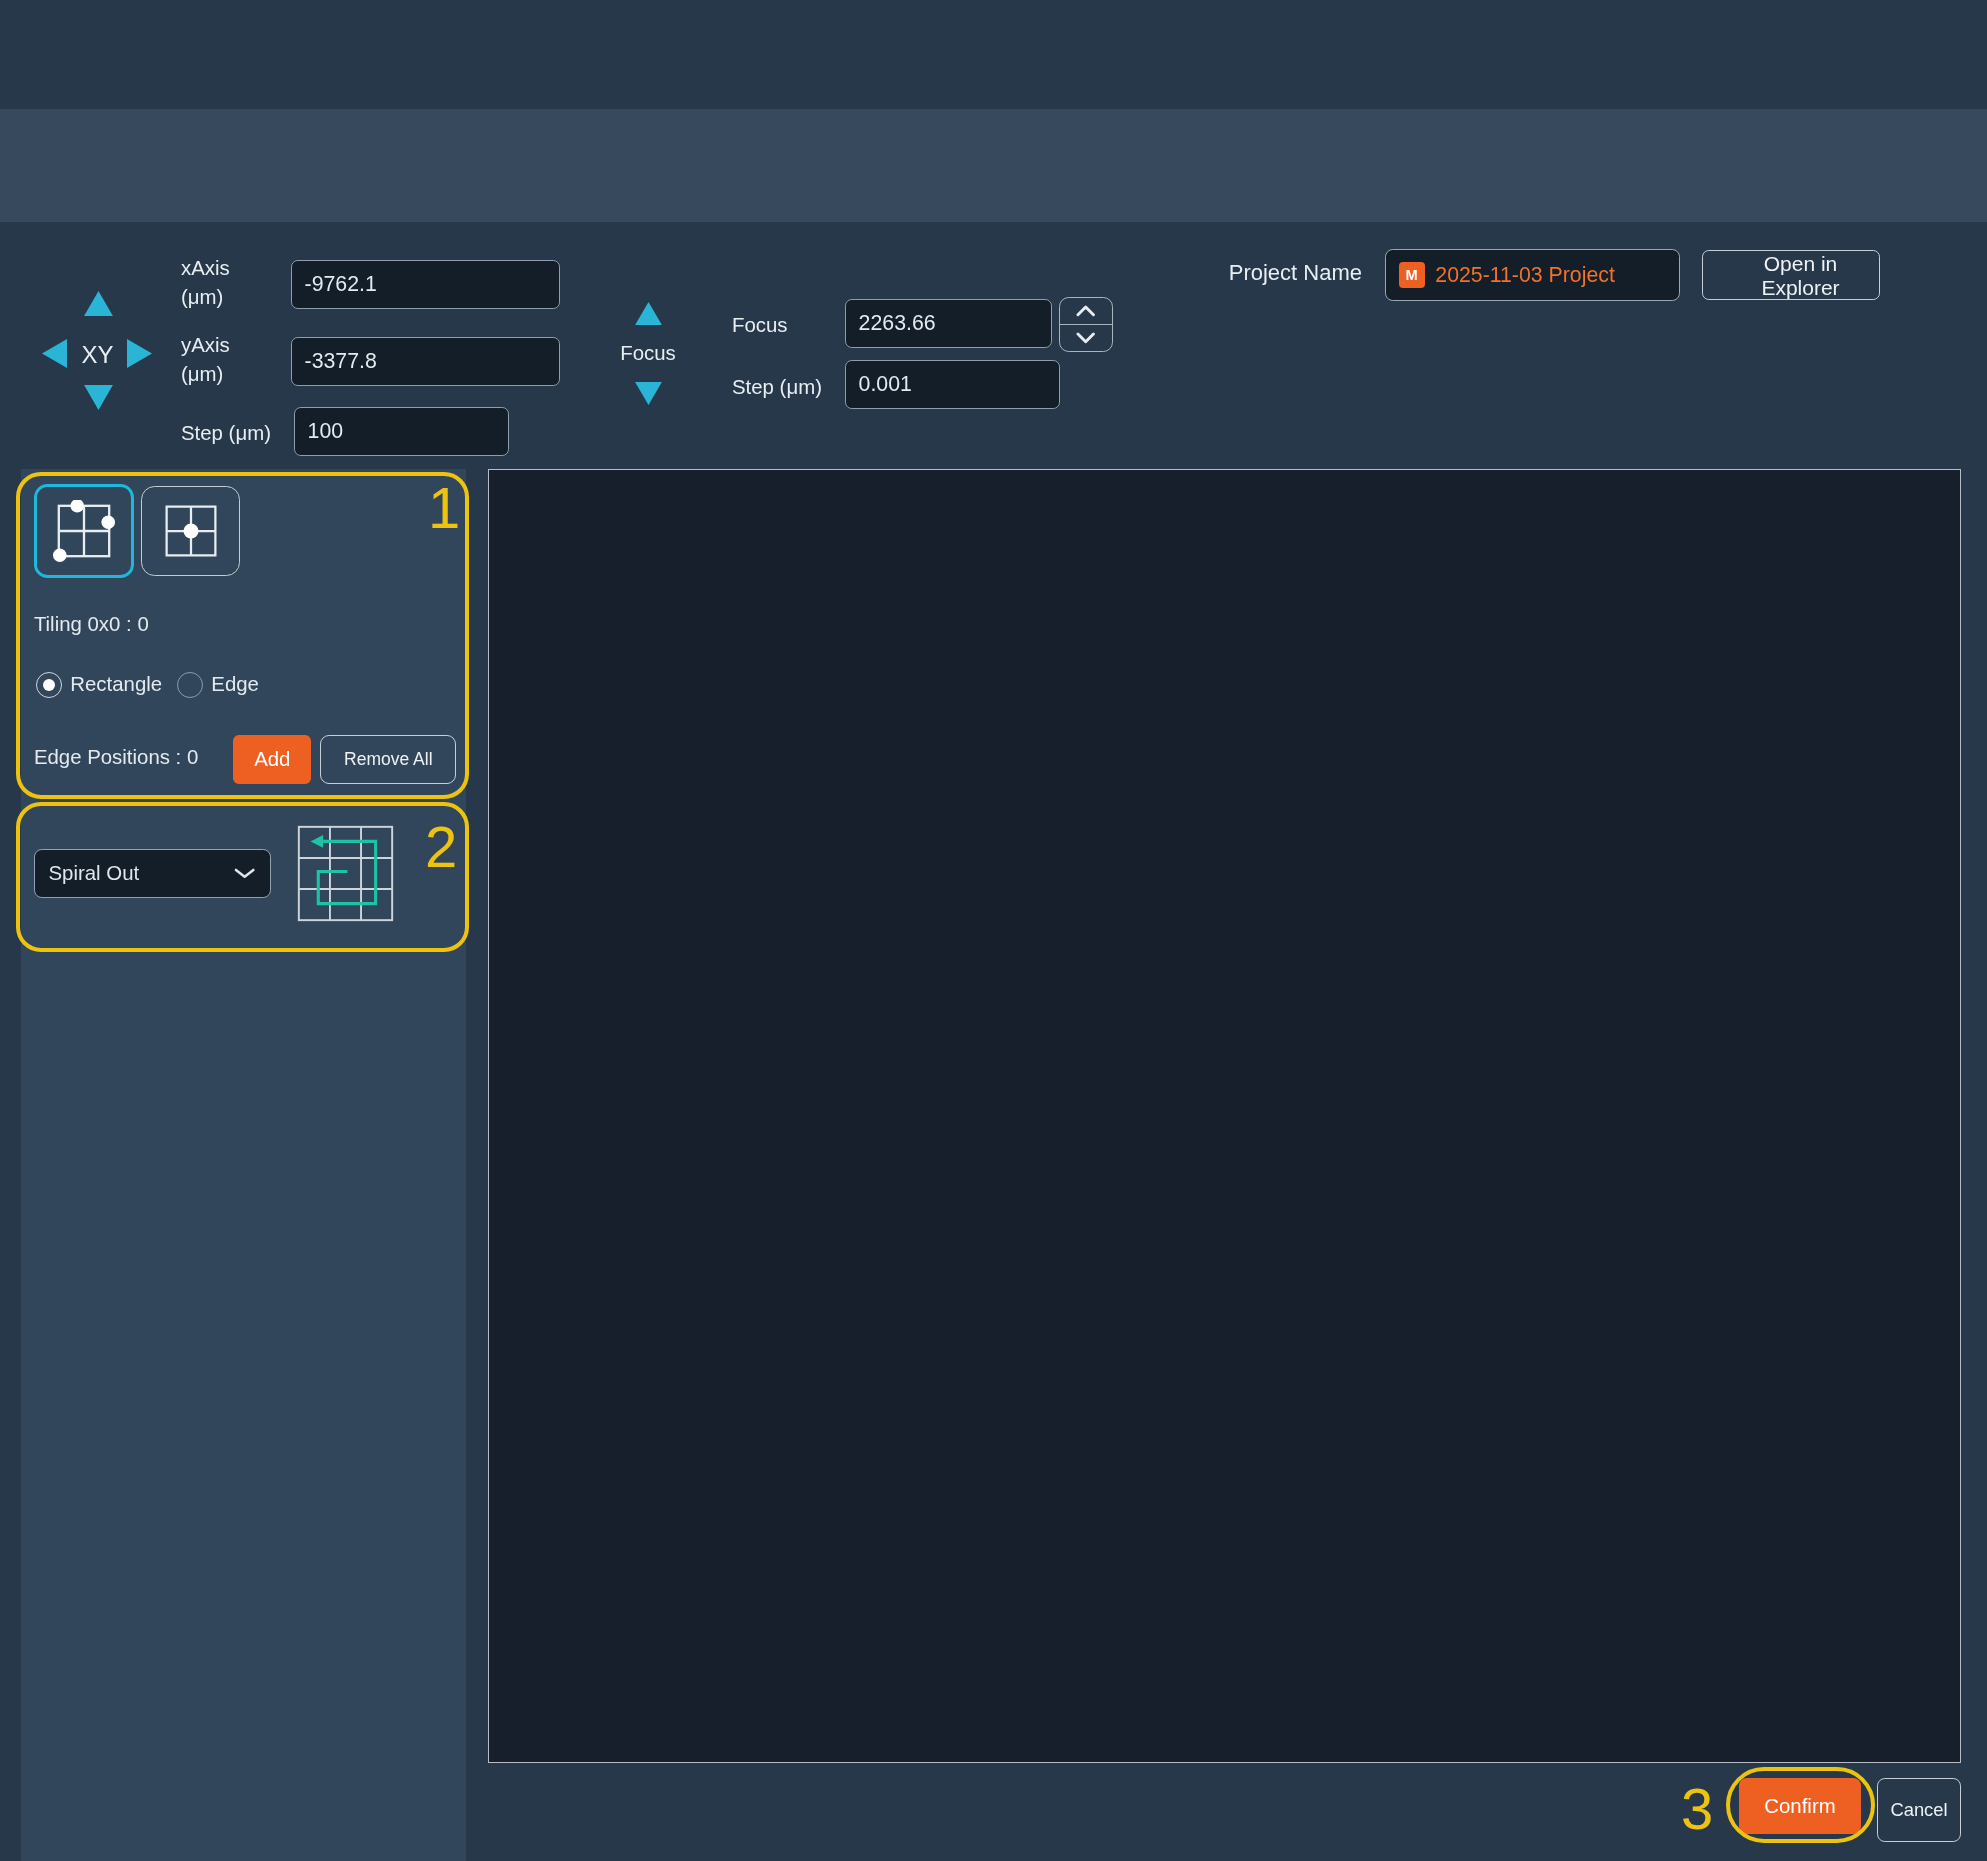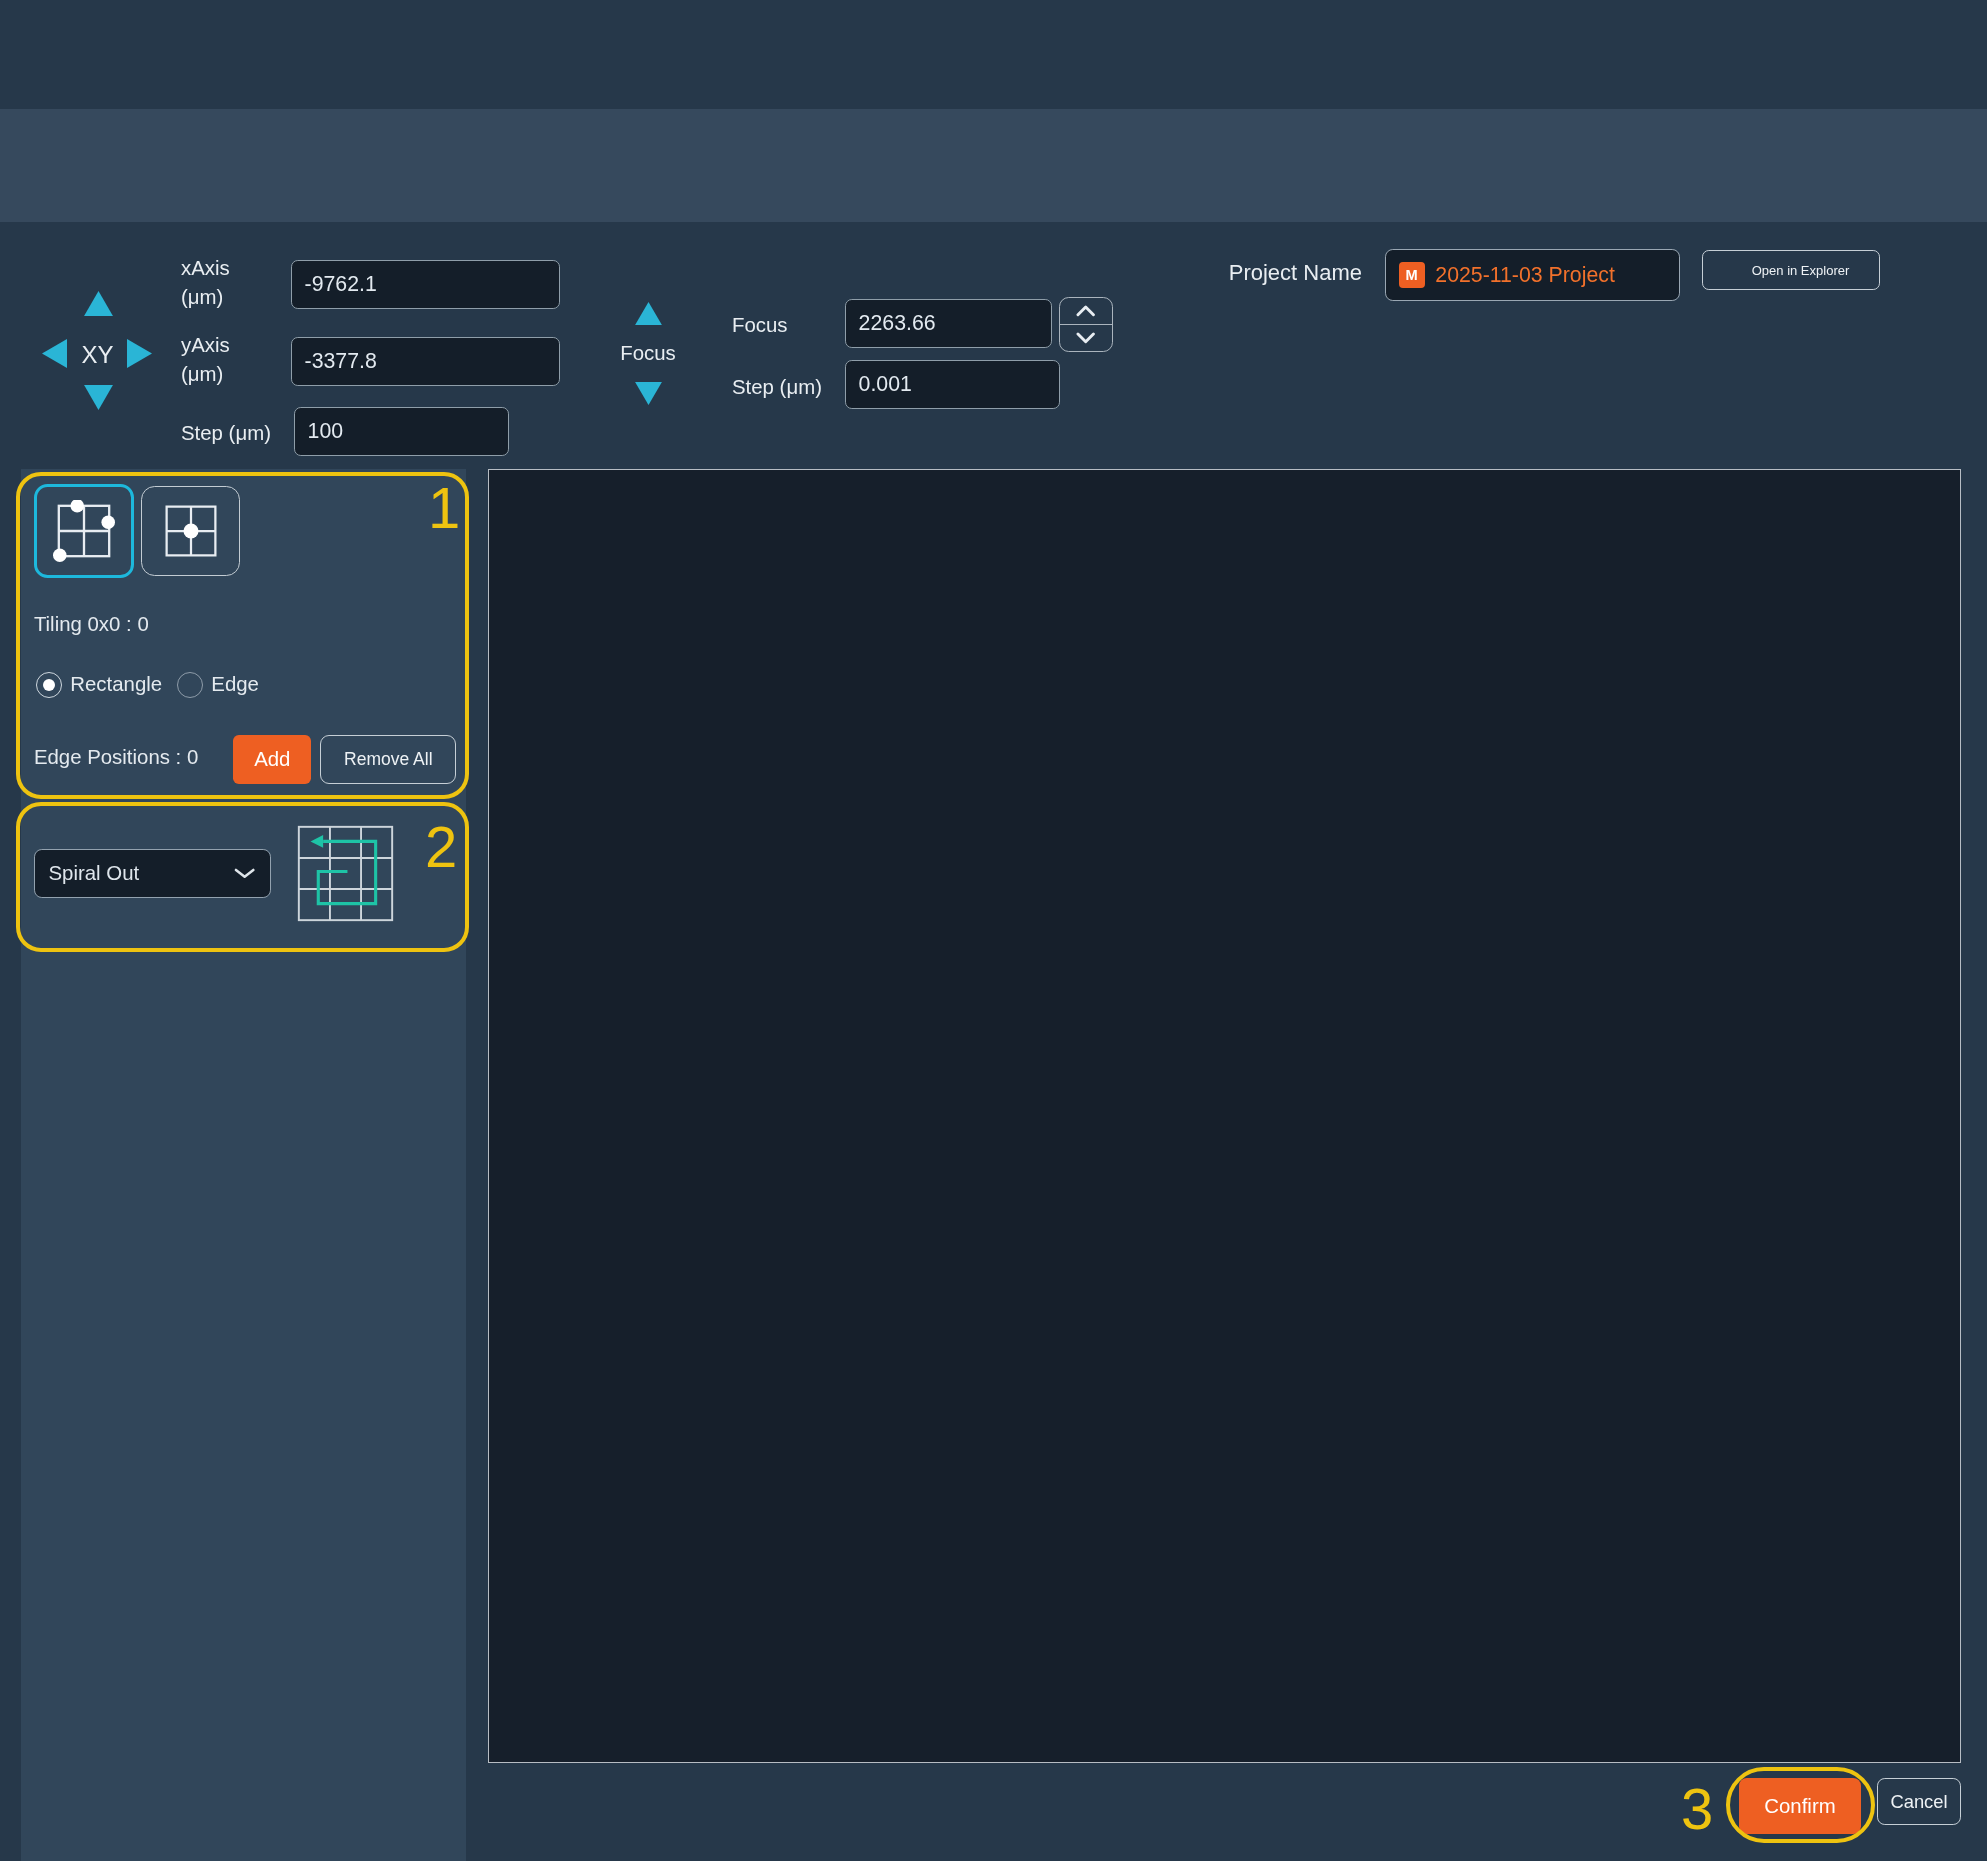--- a/index.html
+++ b/index.html
@@ -25,21 +25,21 @@
     position:absolute;left:1385px;top:140px;width:295px;height:52px;background:#141e29;
     border:1.5px solid #9aa7b3;border-radius:7.8px;display:flex;align-items:center;box-sizing:border-box;cursor:text;
   }
   .projbadge{width:26px;height:26px;margin-left:12.6px;border-radius:3.9px;background:#ee5f22;
     display:flex;align-items:center;justify-content:center;font-size:14.6px;font-weight:bold;color:#fff;}
   .projtext{font-size:21.3px;color:#f2712b;margin-left:10.7px;white-space:nowrap;}
   .btn-outline{
     background:transparent;border:1.5px solid #c6cfd6;border-radius:6.8px;color:#eef2f5;
     font-family:"Liberation Sans",sans-serif;cursor:pointer;box-sizing:border-box;
   }
-  .explorer{position:absolute;left:1702px;top:141px;width:178px;height:40px;font-size:13px;padding-left:25px;}
+  .explorer{position:absolute;left:1702px;top:141px;width:178px;height:50px;font-size:21px;padding-left:25px;}
   
   .ctl-label{position:absolute;font-size:20.4px;color:#e9eef2;line-height:29px;white-space:nowrap;}
   .num-input{
     position:absolute;background:#141e29;border:1.5px solid #8f9ea9;border-radius:6.8px;
     color:#e3eaf0;font-size:21.3px;font-family:"Liberation Sans",sans-serif;
     padding:0 0 0 12.6px;box-sizing:border-box;outline:none;
   }
   .arrow{position:absolute;cursor:pointer;}
   .xy-text{position:absolute;left:76px;top:341px;width:43px;text-align:center;font-size:24px;color:#e9eef2;}
   .focus-group-label{position:absolute;left:609px;top:342px;width:78px;text-align:center;font-size:20.4px;color:#e9eef2;}
@@ -71,21 +71,21 @@
     border:1.5px solid #93a2af;border-radius:7.8px;box-sizing:border-box;
     display:flex;align-items:center;justify-content:space-between;cursor:pointer;
   }
   .dropdown .dd-text{font-size:20.4px;color:#dfe6ec;margin-left:13.6px;}
   .dropdown .dd-chev{margin-right:14.6px;display:flex;}
   .spiralicon{position:absolute;left:272px;top:352px;width:105px;height:105px;}
   
   .canvas{position:absolute;left:488px;top:469px;width:1473px;height:1294px;background:#161f2b;
     border:1.9px solid #b7bdc4;box-sizing:border-box;}
   .confirm{position:absolute;left:1739px;top:1778px;width:122px;height:56px;font-size:20.4px;border-radius:7.8px;}
-  .cancel{position:absolute;left:1877px;top:1778px;width:84px;height:47px;font-size:18.4px;border-radius:7.8px;}
+  .cancel{position:absolute;left:1877px;top:1778px;width:84px;height:64px;font-size:18.4px;border-radius:7.8px;}
   
   .anno{position:absolute;pointer-events:none;z-index:50;}
   .anno-rect{border:4.9px solid #eec310;border-radius:25px;box-sizing:border-box;}
   .anno-num{color:#eec310;font-size:58px;line-height:58px;}
 </style>
 </head>
 <body>
 
 <div class="app">
 

